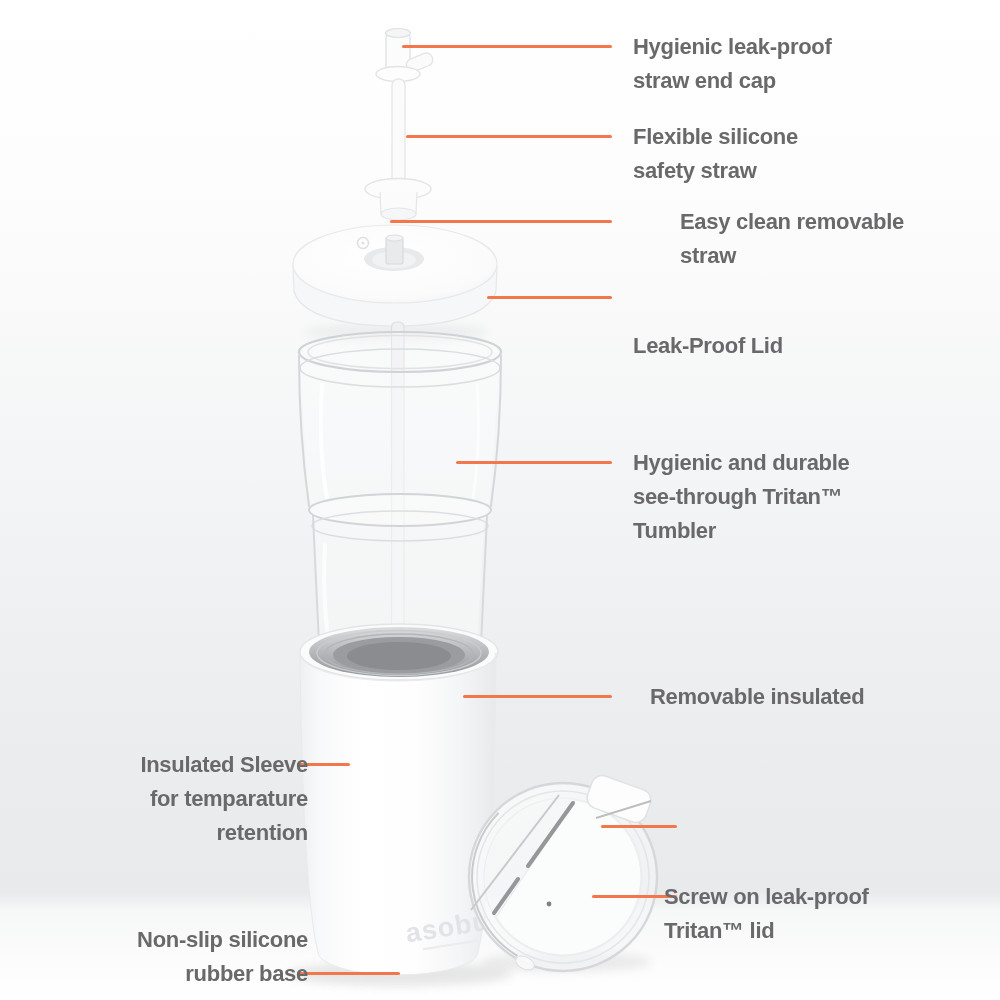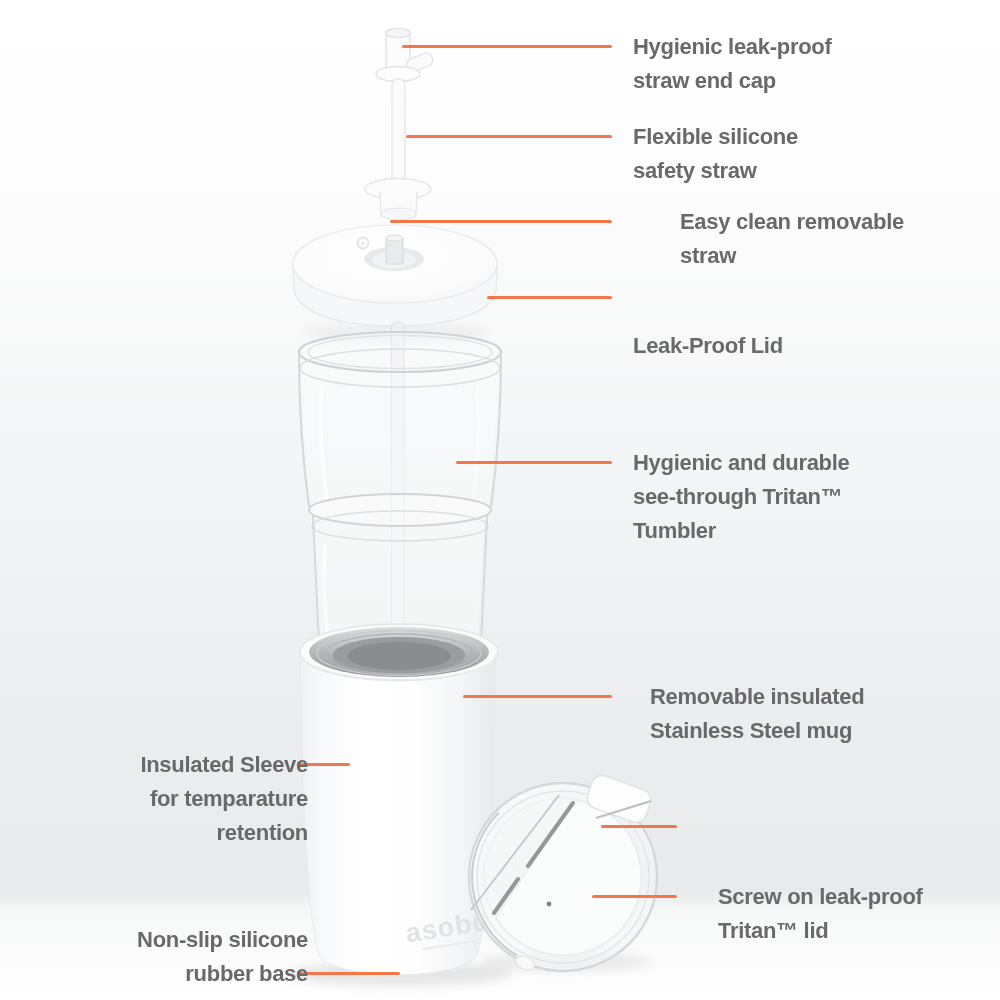--- a/index.html
+++ b/index.html
@@ -180,31 +180,30 @@
   </div>
 
   <div class="callout" style="left:633px;top:446px;">
     <div class="cl-line">Hygienic and durable</div>
     <div class="cl-line">see-through Tritan™</div>
     <div class="cl-line">Tumbler</div>
   </div>
 
   <div class="callout" style="left:633px;top:680px;margin-left:17px;">
     <div class="cl-line">Removable insulated</div>
-    <div class="cl-line">Stainless Steel mug</div>
   </div>
 
   <div class="callout align-right" style="left:0px;top:748px;width:278px;">
     <div class="cl-line">Insulated Sleeve</div>
     <div class="cl-line">for temparature</div>
     <div class="cl-line">retention</div>
   </div>
 
 
-  <div class="callout" style="left:718px;top:880px;">
+  <div class="callout" style="left:664px;top:880px;">
     <div class="cl-line">Screw on leak-proof</div>
     <div class="cl-line">Tritan™ lid</div>
   </div>
 
   <div class="callout align-right" style="left:0px;top:923px;width:278px;">
     <div class="cl-line">Non-slip silicone</div>
     <div class="cl-line">rubber base</div>
   </div>
 
 </div>

